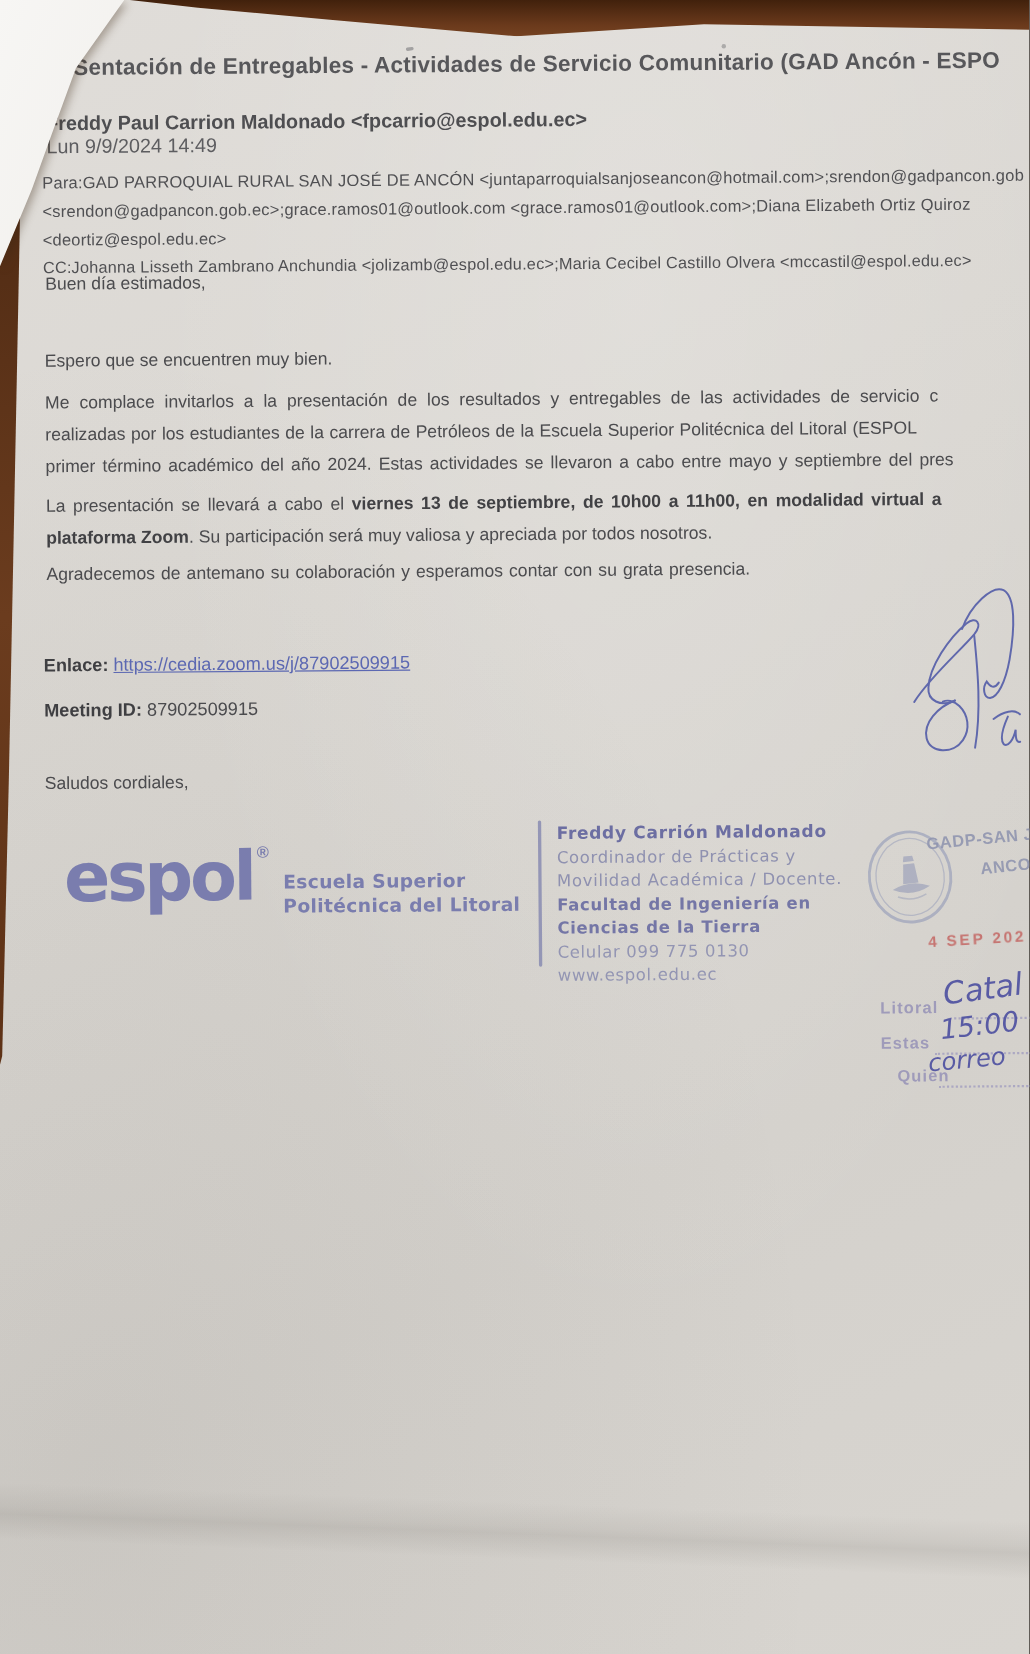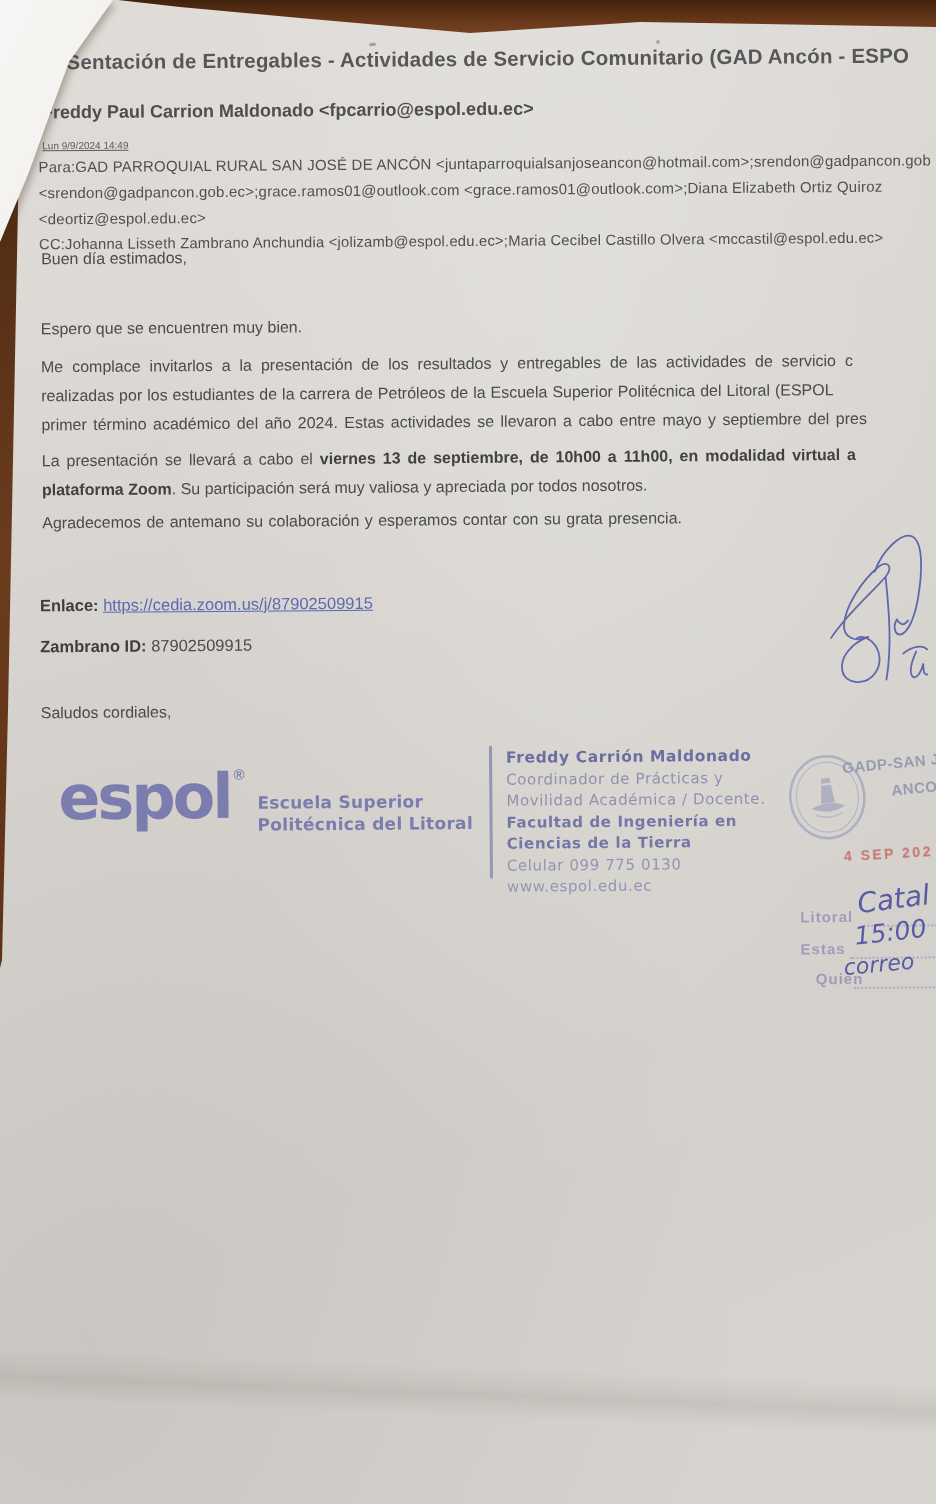--- a/index.html
+++ b/index.html
@@ -25,21 +25,21 @@
     background:linear-gradient(115deg,#f7f6f4,#edebe7 70%,#e1ded9);
     clip-path:polygon(0 0,113px 0,69px 62px,47px 122px,29px 172px,0 242px);}
   .crease{position:absolute;left:-30px;top:1366px;width:1020px;height:52px;transform:rotate(2.2deg);
     background:linear-gradient(180deg,rgba(255,255,255,0) 0%,rgba(110,105,98,.10) 42%,rgba(90,85,78,.13) 55%,rgba(255,255,255,0) 100%);}
   .speck1{position:absolute;left:369px;top:43px;width:7px;height:3px;background:#6f6f72;opacity:.55;border-radius:2px;transform:rotate(-8deg);}
   .speck2{position:absolute;left:656px;top:40px;width:4px;height:4px;background:#77777a;opacity:.5;border-radius:50%;}
   
   .content{position:absolute;inset:0;transform:rotate(-.45deg);}
   .subject{left:72px;top:47px;font-size:20.5px;font-weight:600;color:#57575a;letter-spacing:.2px;}
   .from{left:47px;top:99px;font-size:18px;font-weight:600;color:#4e4e51;}
-  .date{left:47px;top:137px;font-size:10px;color:#5d5d60;text-decoration:underline;}
+  .date{left:47px;top:120px;font-size:18px;color:#5d5d60;}
   .addr{font-size:15px;color:#505053;letter-spacing:.2px;}
   .to1{left:43px;top:155px;} .to2{left:43px;top:181px;} .to3{left:43px;top:207px;}
   .cc{left:43px;top:233px;font-size:14.8px;}
   .greet{left:45px;top:247px;font-size:16px;}
   .well{left:44px;top:317px;font-size:16px;}
   .p1l1{left:44px;top:355px;font-size:16px;word-spacing:4.5px;}
   .p1l2{left:44px;top:384px;font-size:16px;word-spacing:.5px;}
   .p1l3{left:44px;top:413px;font-size:16px;word-spacing:2px;}
   .p2l1{left:44px;top:449px;font-size:16px;word-spacing:2.5px;}
   .p2l2{left:44px;top:478px;font-size:16px;}
@@ -101,21 +101,21 @@
     <div class="abs p1l1">Me complace invitarlos a la presentación de los resultados y entregables de las actividades de servicio c</div>
     <div class="abs p1l2">realizadas por los estudiantes de la carrera de Petróleos de la Escuela Superior Politécnica del Litoral (ESPOL</div>
     <div class="abs p1l3">primer término académico del año 2024. Estas actividades se llevaron a cabo entre mayo y septiembre del pres</div>
 
     <div class="abs p2l1"><span>La presentación se llevará a cabo el </span><span class="bold">viernes 13 de septiembre, de 10h00 a 11h00, en modalidad virtual a</span></div>
     <div class="abs p2l2"><span class="bold">plataforma Zoom</span><span>. Su participación será muy valiosa y apreciada por todos nosotros.</span></div>
 
     <div class="abs p3">Agradecemos de antemano su colaboración y esperamos contar con su grata presencia.</div>
 
     <div class="abs enlace"><span class="lbl">Enlace:</span> <span class="link">https://cedia.zoom.us/j/87902509915</span></div>
-    <div class="abs meeting"><span class="lbl">Zambrano ID:</span> <span>87902509915</span></div>
+    <div class="abs meeting"><span class="lbl">Meeting ID:</span> <span>87902509915</span></div>
 
     <div class="abs closing">Saludos cordiales,</div>
 
     <div class="abs logo"><span class="logo-word">espol</span><span class="logo-r">®</span></div>
     <div class="abs tagline gothic">
       <div>Escuela Superior</div>
       <div>Politécnica del Litoral</div>
     </div>
 
     <div class="divider"></div>

